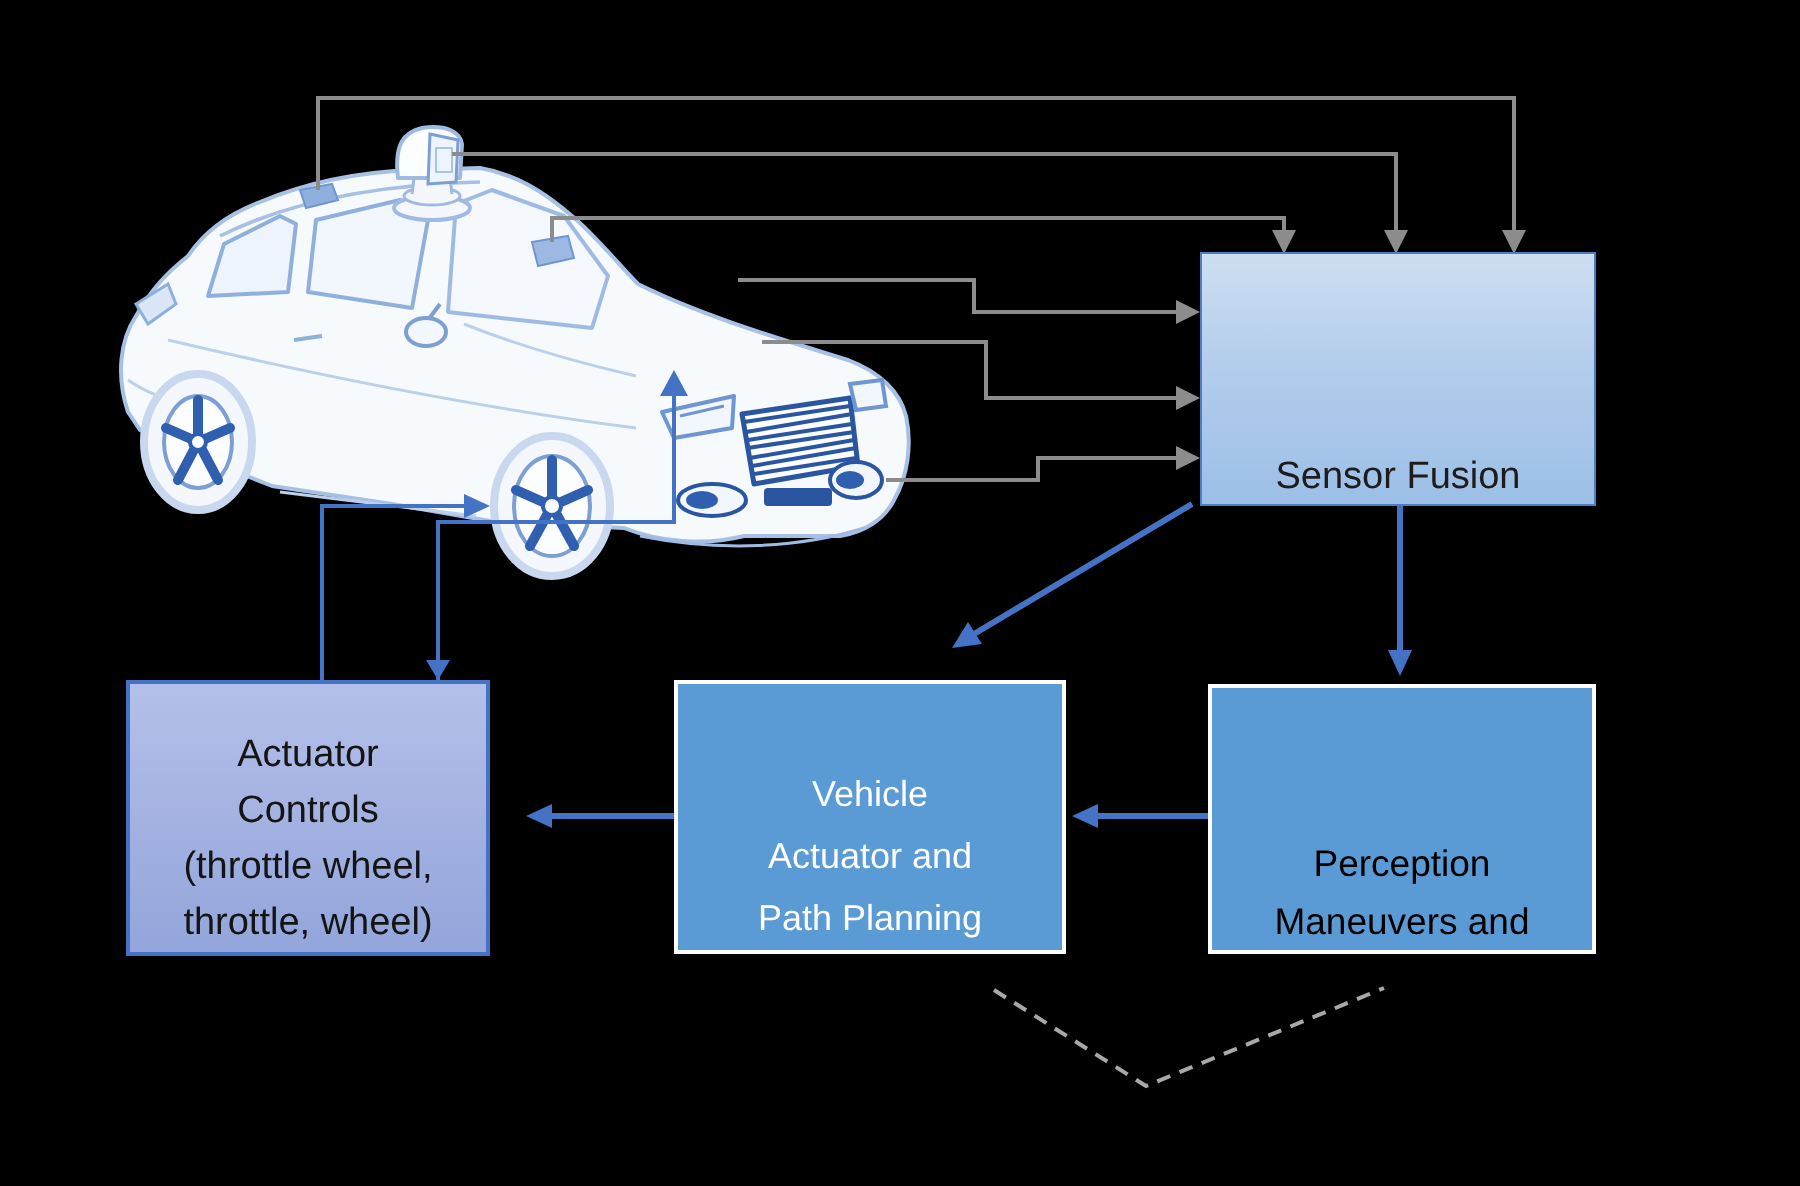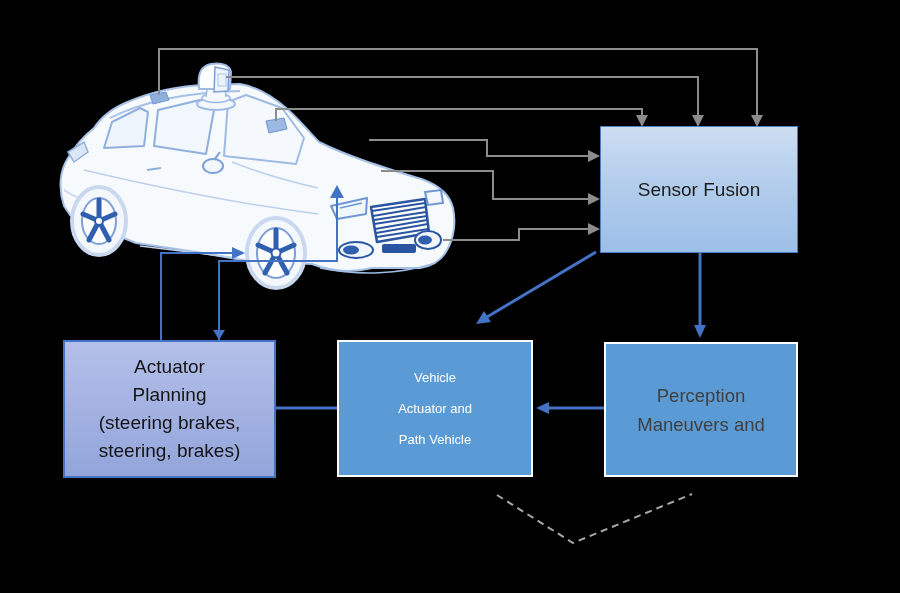--- a/index.html
+++ b/index.html
@@ -3,45 +3,45 @@
 <meta charset="utf-8">
 <style>
   html,body{margin:0;padding:0;background:#000;}
   .stage{
     position:relative;width:900px;height:593px;background:#000;overflow:hidden;
     font-family:"Liberation Sans", sans-serif;
   }
   .stage svg{position:absolute;left:0;top:0;z-index:1;}
   .node{
     position:absolute;z-index:2;box-sizing:border-box;
-    display:flex;flex-direction:column;justify-content:center;align-items:center;
+    display:flex;flex-direction:column;justify-content:flex-end;align-items:center;
     text-align:center;
   }
   .node .ln{width:100%;}
   .node-sensor-fusion{
     left:600px;top:126px;width:198px;height:127px;
     background:linear-gradient(180deg,#cddef2 0%,#b3cdec 45%,#9cbfe7 100%);
     border:1.5px solid #4e7dc0;
     color:#1c1c1c;font-size:19px;line-height:26px;
   }
   .node-actuator{
-    left:63px;top:340px;width:213px;height:138px;
+    left:63px;top:340px;width:182px;height:138px;
     background:linear-gradient(180deg,#b4c0e9 0%,#a4b2e2 50%,#93a5db 100%);
     border:2px solid #4472c4;
     color:#141414;font-size:19px;line-height:28px;
   }
   .node-vehicle{
     left:337px;top:340px;width:196px;height:137px;
     background:#5b9bd5;border:2.5px solid #ffffff;
-    color:#ffffff;font-size:13px;line-height:31px;
+    color:#ffffff;font-size:18px;line-height:31px;
   }
   .node-perception{
     left:604px;top:342px;width:194px;height:135px;
     background:#5b9bd5;border:2.5px solid #ffffff;
-    color:#404040;font-size:18.5px;line-height:29px;
+    color:#000000;font-size:18.5px;line-height:29px;
   }
 </style>
 </head>
 <body>
 
 <div class="stage">
 
   <svg width="900" height="593" viewBox="0 0 900 593">
 
     <g>
@@ -189,29 +189,29 @@
 
     <polyline points="497,495 573,543 692,494" fill="none" stroke="#a8a8a8" stroke-width="2" stroke-dasharray="7 5"></polyline>
   </svg>
 
   <div class="node node-sensor-fusion">
     <div class="ln">Sensor Fusion</div>
   </div>
 
   <div class="node node-actuator">
     <div class="ln">Actuator</div>
-    <div class="ln">Planning</div>
-    <div class="ln">(steering brakes,</div>
-    <div class="ln">steering, brakes)</div>
+    <div class="ln">Controls</div>
+    <div class="ln">(throttle wheel,</div>
+    <div class="ln">throttle, wheel)</div>
   </div>
 
   <div class="node node-vehicle">
     <div class="ln">Vehicle</div>
     <div class="ln">Actuator and</div>
-    <div class="ln">Path Vehicle</div>
+    <div class="ln">Path Planning</div>
   </div>
 
   <div class="node node-perception">
     <div class="ln">Perception</div>
     <div class="ln">Maneuvers and</div>
   </div>
 
 </div>
 
 </body></html>

